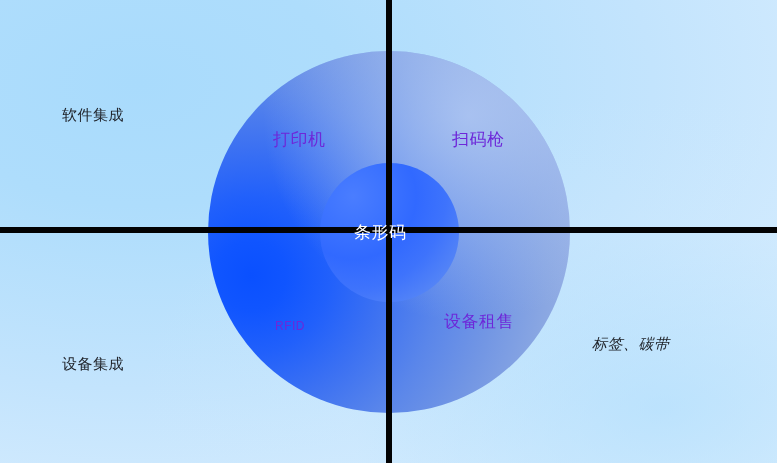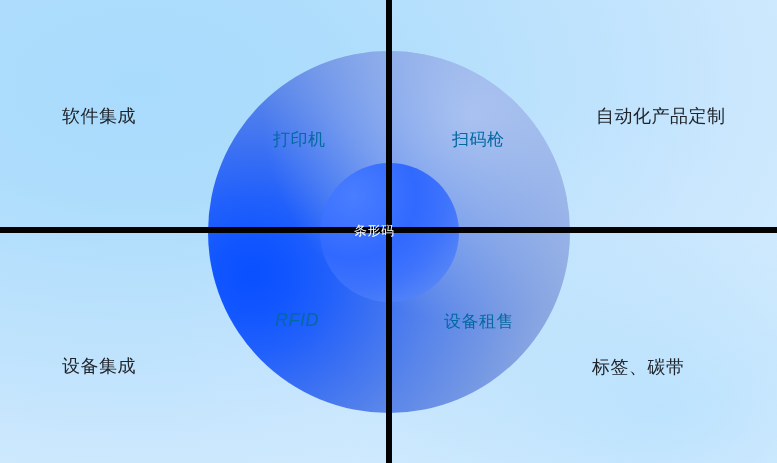--- a/index.html
+++ b/index.html
@@ -80,43 +80,43 @@
     background: #020203;
   }
 
   
   .label {
     position: absolute;
     white-space: nowrap;
     line-height: 1;
   }
   .outer-label {
-    font-size: 18px;
+    font-size: 15px;
     color: #20242B;
     letter-spacing: .5px;
   }
   .ring-label {
     font-size: 17px;
-    color: #0369a1;
+    color: #6d28d9;
     letter-spacing: .5px;
   }
   .core-label {
-    font-size: 13px;
+    font-size: 17px;
     color: #FFFFFF;
     letter-spacing: .5px;
   }
 
   .lbl-sw   { left: 62px;  top: 107px; }
   .lbl-auto { left: 596px; top: 107px; }
   .lbl-dev  { left: 62px;  top: 357px; font-family: Liberation Serif, serif; }
-  .lbl-tag  { left: 592px; top: 358px; }
+  .lbl-tag  { left: 592px; top: 336px; font-style: italic; }
 
   .lbl-printer { left: 273px; top: 131px; }
   .lbl-scanner { left: 452px; top: 131px; }
-  .lbl-rfid    { left: 275px; top: 311px; font-size: 18px; font-style: italic; }
+  .lbl-rfid    { left: 275px; top: 320px; font-size: 12px; }
   .lbl-rental  { left: 444px; top: 313px; }
 
   .lbl-core { left: 354px; top: 224px; }
 </style>
 </head>
 <body>
 
 <div id="stage">
 
   <div class="bg"></div>
@@ -124,21 +124,20 @@
 
   <div class="outer-circle"></div>
   <div class="outer-circle-sheen"></div>
   <div class="inner-circle"></div>
 
   <div class="axis-v"></div>
   <div class="axis-h"></div>
 
   <div class="label outer-label lbl-sw">软件集成</div>
 
-  <div class="label outer-label lbl-auto">自动化产品定制</div>
 
   <div class="label outer-label lbl-dev">设备集成</div>
 
   <div class="label outer-label lbl-tag">标签、碳带</div>
 
   <div class="label ring-label lbl-printer">打印机</div>
 
   <div class="label ring-label lbl-scanner">扫码枪</div>
 
   <div class="label ring-label lbl-rfid">RFID</div>

